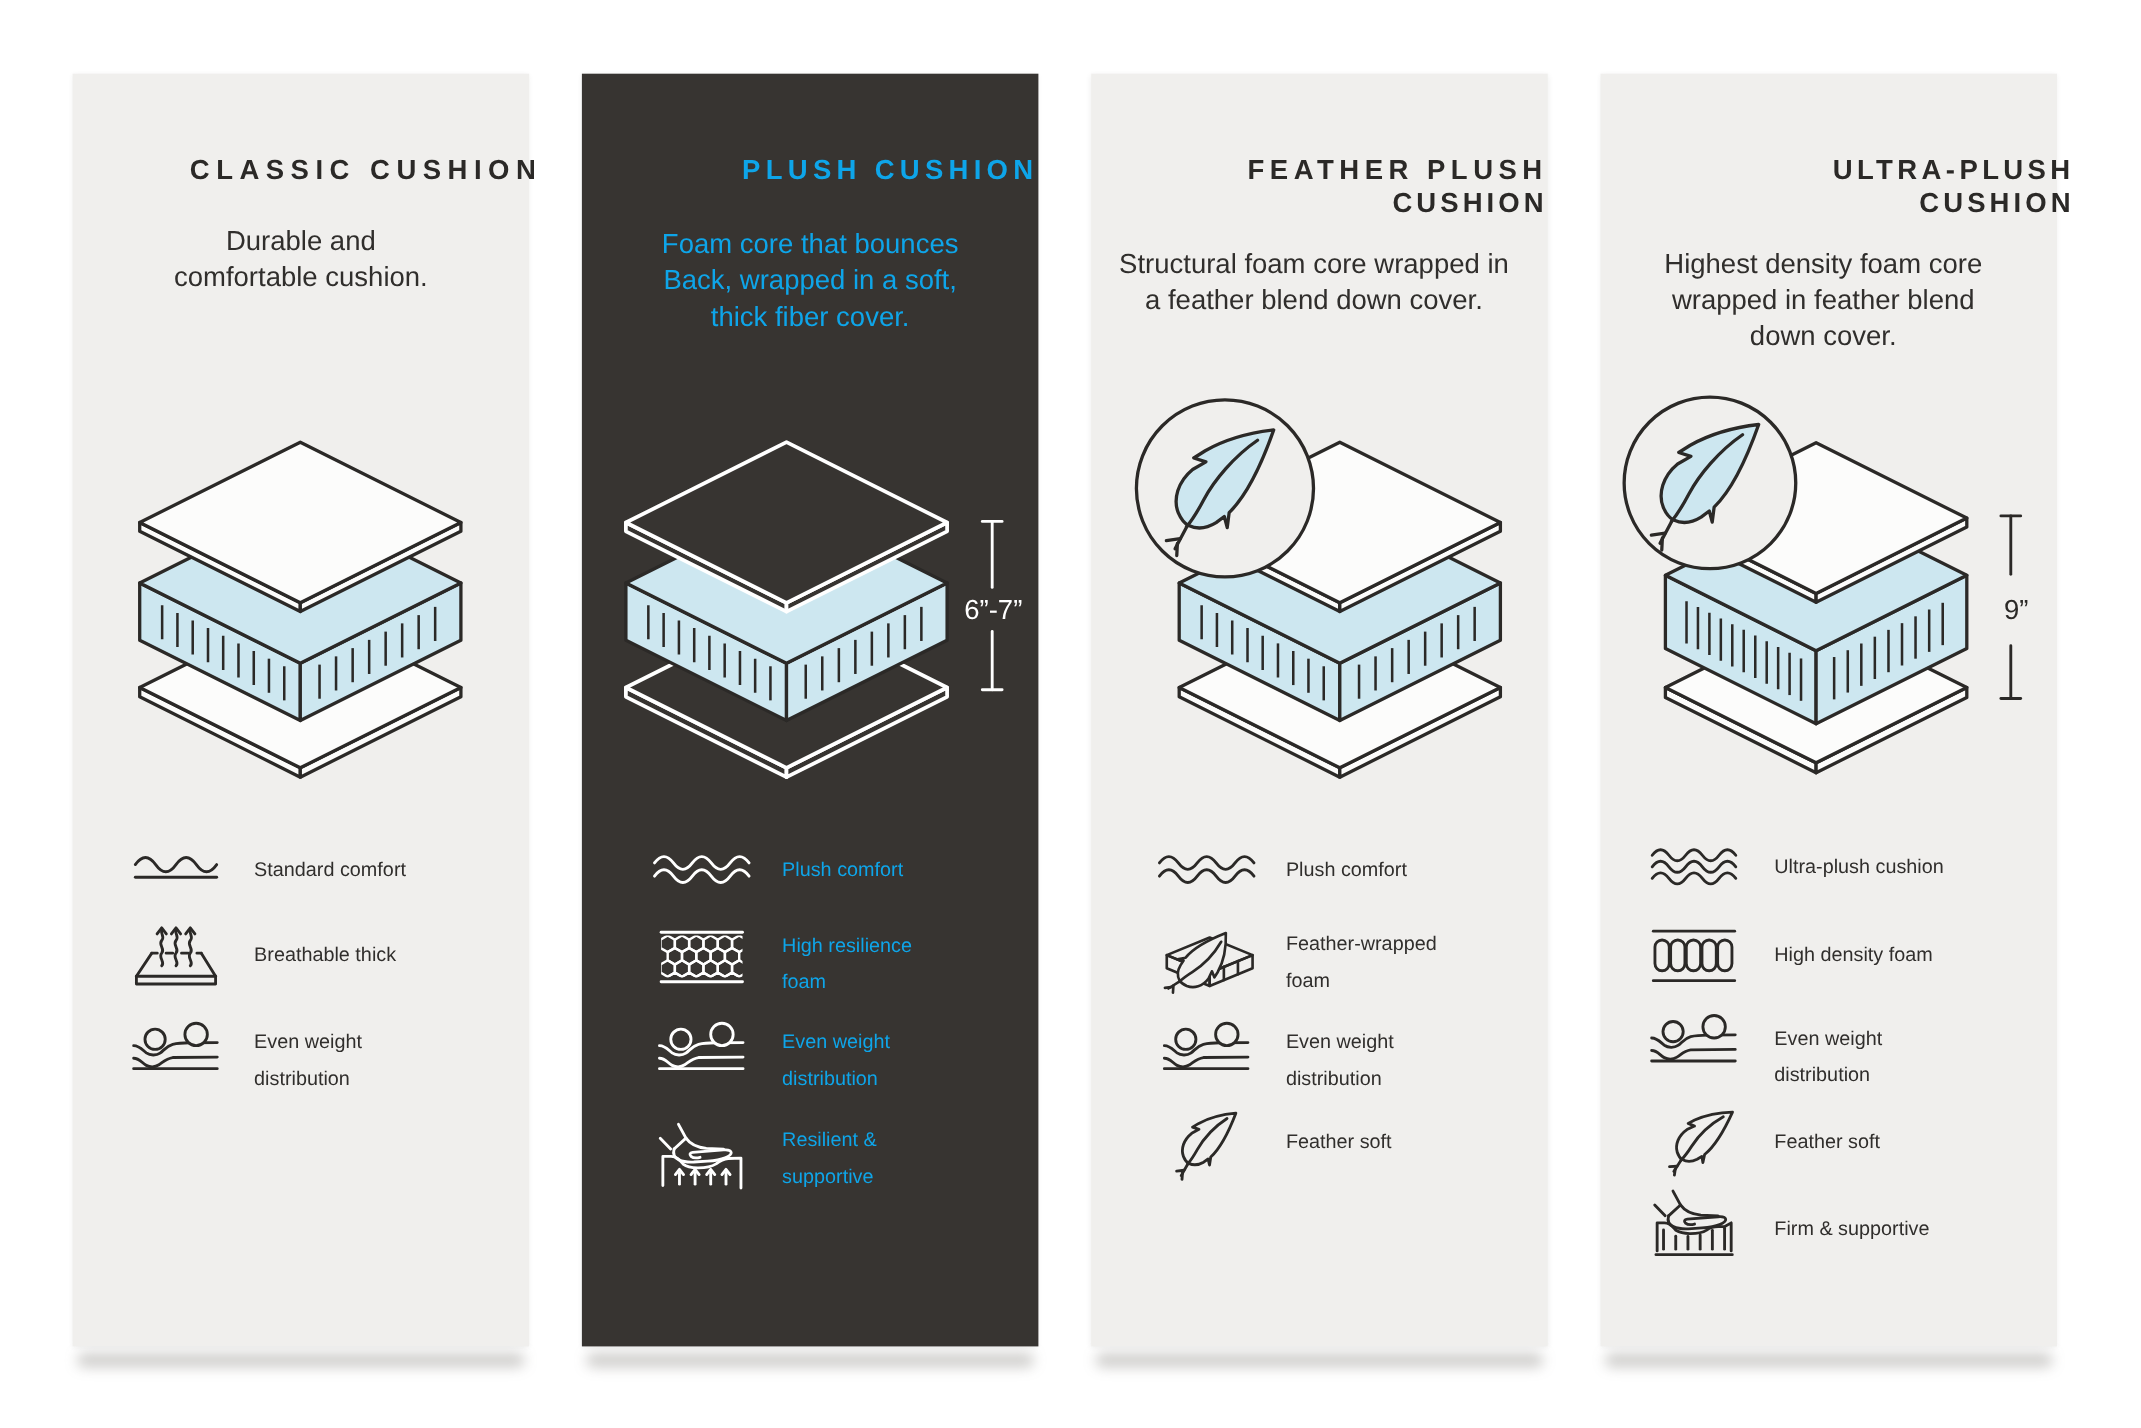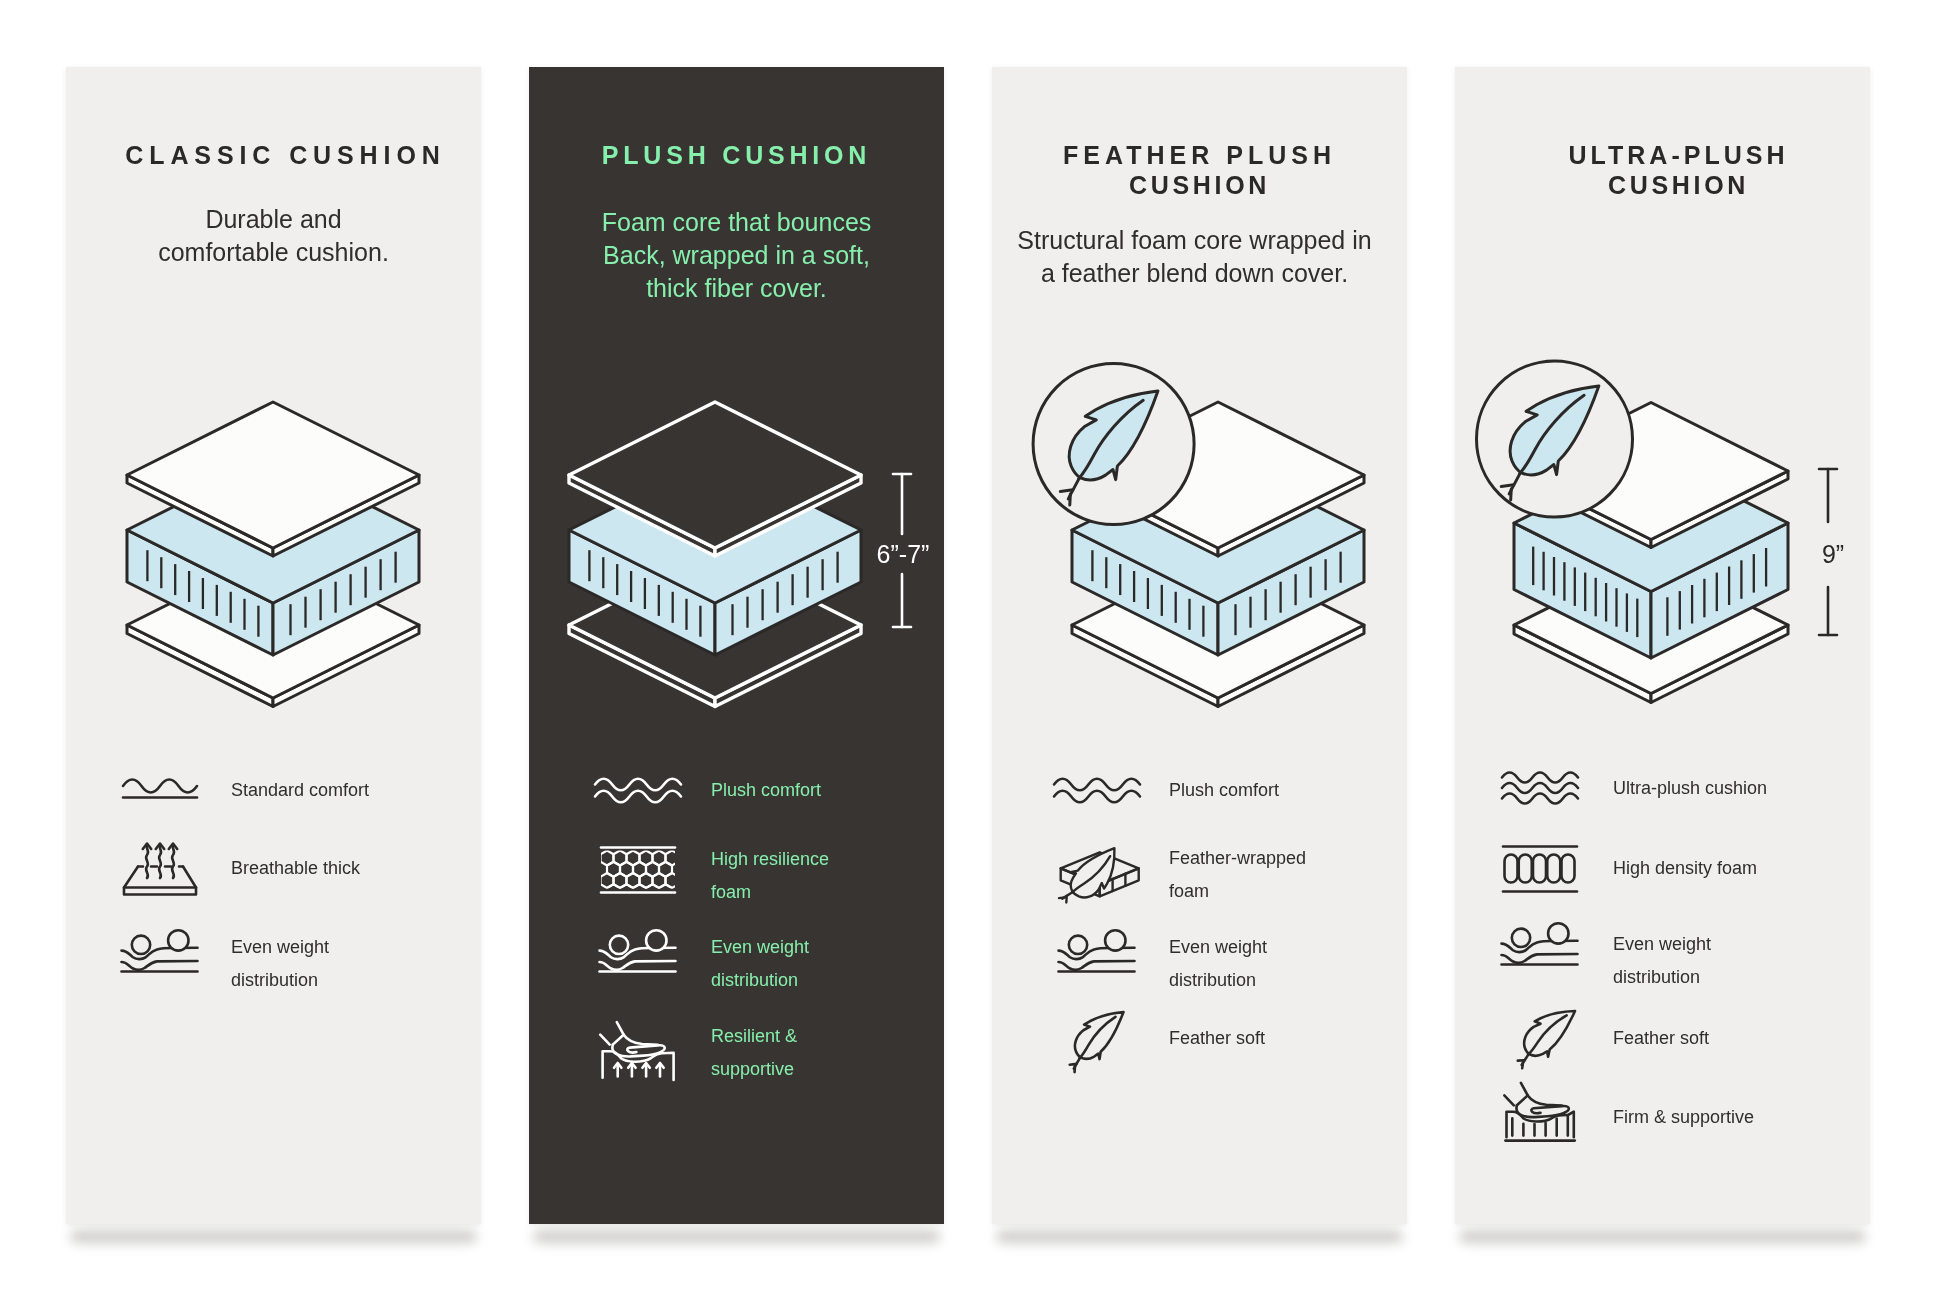--- a/index.html
+++ b/index.html
@@ -2,25 +2,25 @@
 <html><head>
 <meta charset="utf-8">
 <style>
 * { margin:0; padding:0; box-sizing:border-box; }
 html { background:#fff; }
 html,body { width:1946px; height:1298px;
   font-family:"Liberation Sans", sans-serif; }
 body { position:relative; overflow:hidden; }
 .card { position:absolute; top:67px; width:415px; height:1157px; }
 .card.light { background:#f0efed; color:#302e2c; }
-.card.dark  { background:#373431; color:#86efac; }
+.card.dark  { background:#373431; color:#0ea5e9; }
 .card { box-shadow:0 1px 5px rgba(60,55,50,.09); }
 .card::after { content:""; position:absolute; left:4px; right:4px; bottom:-19px; height:13px;
   background:rgba(93,88,82,.30); filter:blur(6px); border-radius:7px; z-index:-1; }
-.title { position:absolute; width:100%; text-align:center; font-weight:bold;
+.title { position:absolute; width:100%; text-align:right; font-weight:bold;
   font-size:25px; line-height:30px; }
 .card.light .title { color:#2b2927; }
 .desc { position:absolute; width:100%; text-align:center; font-size:25px; line-height:33px; }
 .feat { position:absolute; font-size:18px; line-height:33px; }
 .ill { position:absolute; left:0; top:0; }
 </style>
 </head>
 <body>
 <div class="card light" style="left:66px">
     <div class="title" style="left:12px;top:73px;width:415px;"><span style="letter-spacing:5.9px">CLASSIC CUSHION</span></div>
@@ -256,20 +256,21 @@
         <path d="M7,3.2 L0,-2.5 M3.5,4 L-2.5,9" fill="none"></path>
       </g>
     </svg>
     <div class="feat" style="left:177px;top:706.5px">Plush comfort</div>
     <div class="feat" style="left:177px;top:775.0px">Feather-wrapped<br>foam</div>
     <div class="feat" style="left:177px;top:864.0px">Even weight<br>distribution</div>
     <div class="feat" style="left:177px;top:954.5px">Feather soft</div>
   </div>
 <div class="card light" style="left:1455px">
     <div class="title" style="left:16px;top:73px;"><span style="letter-spacing:4px">ULTRA-PLUSH</span><br><span style="letter-spacing:3.7px">CUSHION</span></div>
+    <div class="desc" style="left:-5px;top:157px;width:415px;">Highest density foam core<br>wrapped in feather blend<br>down cover.</div>
     <svg class="ill" width="415" height="1157" viewBox="0 0 415 1157">
       <polygon points="59.0,558.0 196.0,626.5 196.0,635.5 59.0,567.0" fill="#fcfcfb" stroke="#2b2927" stroke-width="3" stroke-linejoin="round"></polygon>
       <polygon points="333.0,558.0 196.0,626.5 196.0,635.5 333.0,567.0" fill="#fcfcfb" stroke="#2b2927" stroke-width="3" stroke-linejoin="round"></polygon>
       <polygon points="196.0,489.5 333.0,558.0 196.0,626.5 59.0,558.0" fill="#fcfcfb" stroke="#2b2927" stroke-width="3" stroke-linejoin="round"></polygon>
       <polygon points="59.0,456.0 196.0,524.5 196.0,591.0 59.0,522.5" fill="#cde7f0" stroke="#2b2927" stroke-width="3" stroke-linejoin="round"></polygon>
       <polygon points="333.0,456.0 196.0,524.5 196.0,591.0 333.0,522.5" fill="#cde7f0" stroke="#2b2927" stroke-width="3" stroke-linejoin="round"></polygon>
       <polygon points="196.0,387.5 333.0,456.0 196.0,524.5 59.0,456.0" fill="#cde7f0" stroke="#2b2927" stroke-width="3" stroke-linejoin="round"></polygon>
       <g stroke="#2b2927" stroke-width="2.3" fill="none">
         <path d="M78.2,479.6V518.1"></path>
         <path d="M88.6,484.8V523.3"></path>

